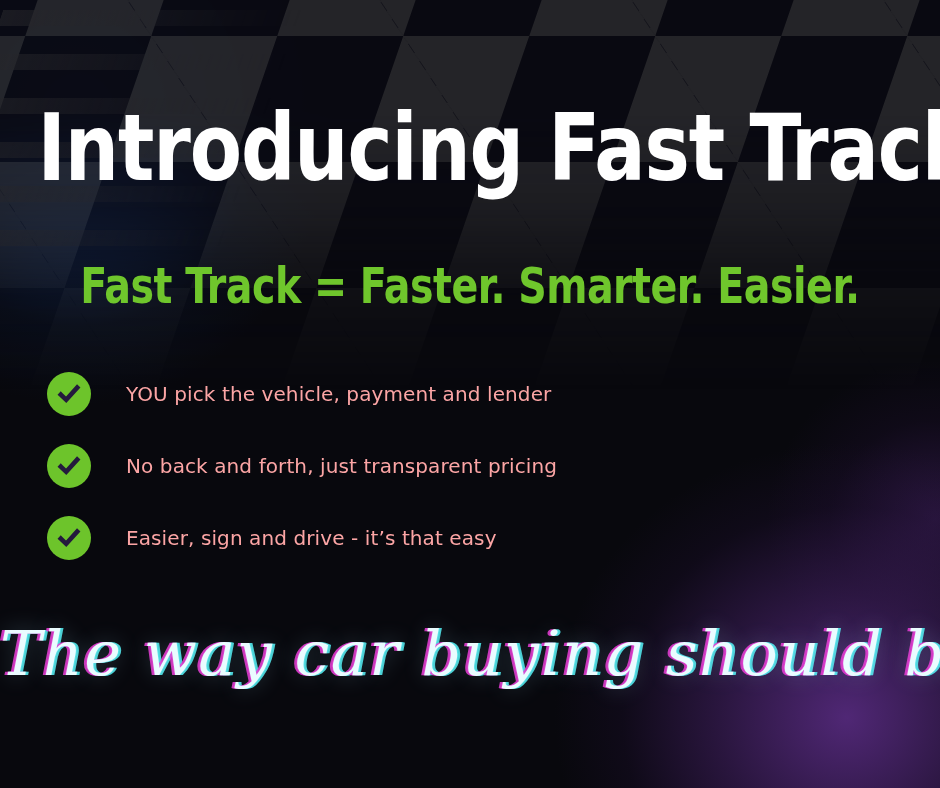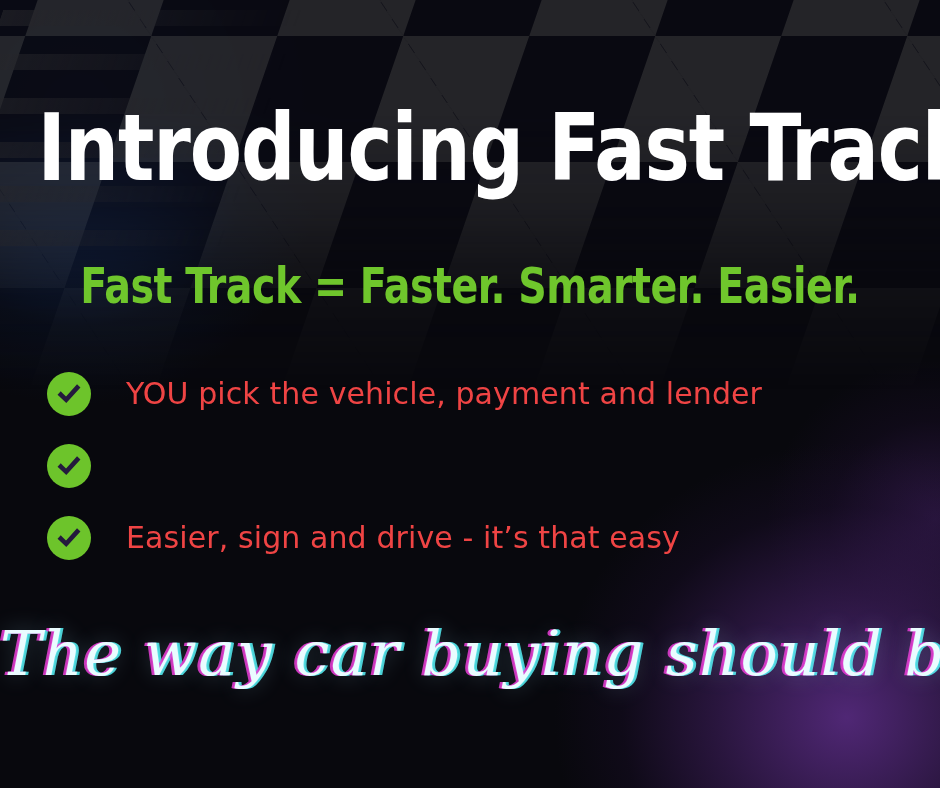--- a/index.html
+++ b/index.html
@@ -168,23 +168,23 @@
     height: 44px;
     border-radius: 50%;
     background: #6dc42b;
     display: flex;
     align-items: center;
     justify-content: center;
   }
   .check-badge svg { display: block; }
   .bullet-text {
     margin-left: 35px;
-    color: #ef4444;
+    color: #fca5a5;
     font-family: "DejaVu Sans", "Liberation Sans", sans-serif;
-    font-size: 30px;
+    font-size: 20px;
     font-weight: 400;
     letter-spacing: 0.1px;
     line-height: 1;
     white-space: nowrap;
   }
 
   .tagline-wrap {
     position: absolute;
     top: 612px;
     left: 0;
@@ -241,20 +241,21 @@
         </span>
         <span class="bullet-text">YOU pick the vehicle, payment and lender</span>
       </div>
 
       <div class="bullet-row">
         <span class="check-badge">
           <svg width="26" height="26" viewBox="0 0 26 26" aria-hidden="true">
             <path d="M4.8 13.6 L10.2 18.8 L21.2 6.6" fill="none" stroke="#241a3d" stroke-width="4.6" stroke-linecap="square" stroke-linejoin="miter"></path>
           </svg>
         </span>
+        <span class="bullet-text">No back and forth, just transparent pricing</span>
       </div>
 
       <div class="bullet-row">
         <span class="check-badge">
           <svg width="26" height="26" viewBox="0 0 26 26" aria-hidden="true">
             <path d="M4.8 13.6 L10.2 18.8 L21.2 6.6" fill="none" stroke="#241a3d" stroke-width="4.6" stroke-linecap="square" stroke-linejoin="miter"></path>
           </svg>
         </span>
         <span class="bullet-text">Easier, sign and drive - it’s that easy</span>
       </div>

